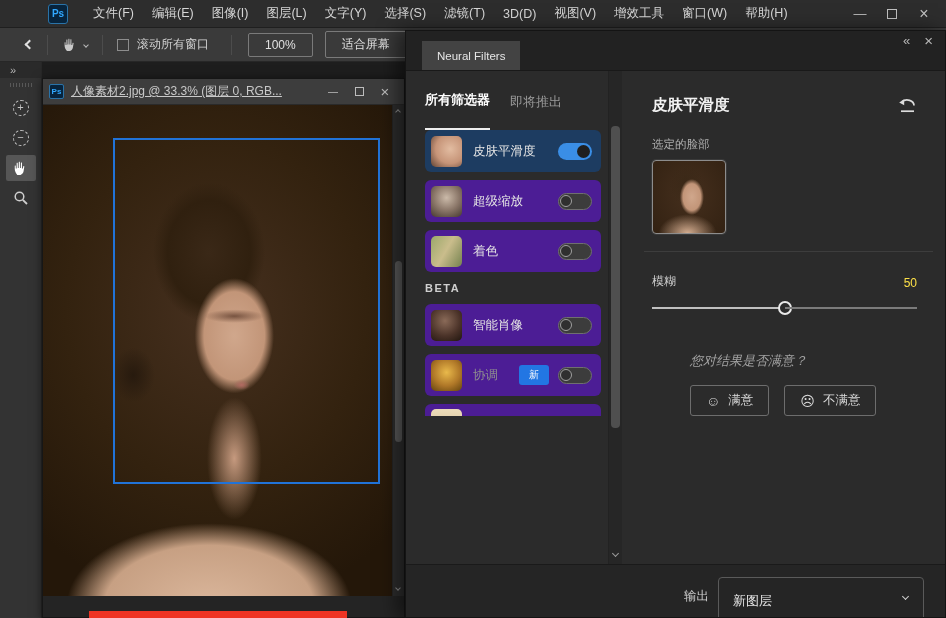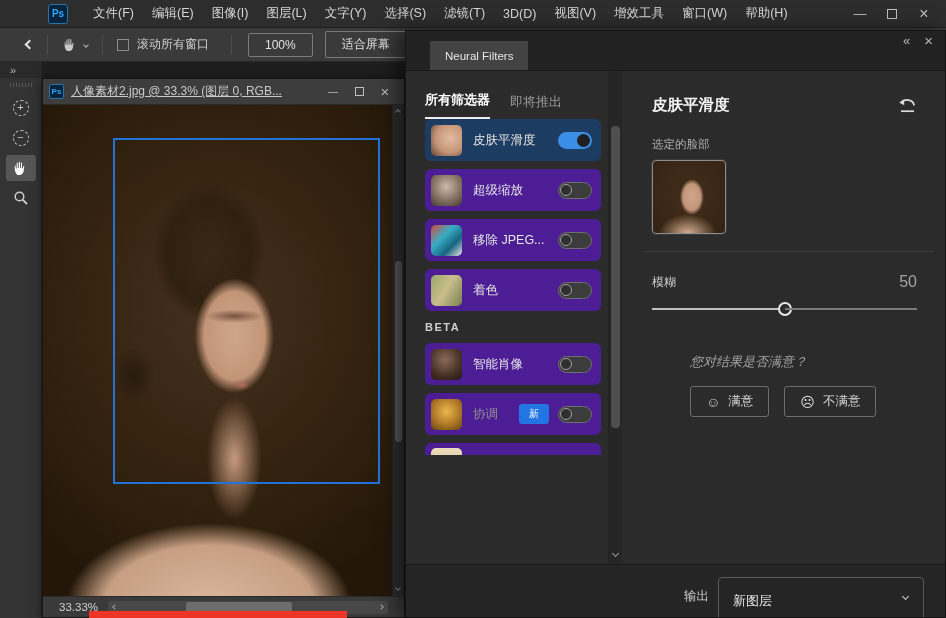--- a/index.html
+++ b/index.html
@@ -70,28 +70,28 @@
     border-top:1px solid #2b2b2b;display:flex;align-items:center;}
   .zoom-text{font-size:11.5px;color:#d2d2d2;padding:0 10px 0 16px;flex:none;}
   .h-scroll{flex:1;height:13px;background:#484848;border-radius:2px;position:relative;margin-right:16px;}
   .h-thumb{position:absolute;left:78px;width:106px;top:1px;bottom:1px;background:#6d6d6d;border-radius:2px;}
   .h-arrow{position:absolute;top:4px;color:#9a9a9a;}
   .red-bar{position:absolute;left:46px;bottom:-1px;width:258px;height:7px;background:#ee3424;z-index:6;}
   
   .nf-window{position:absolute;left:405px;top:30px;width:541px;height:588px;background:#2b2b2b;
     border:1px solid #141414;box-shadow:-8px 0 18px rgba(0,0,0,.5);}
   .nf-tabstrip{position:relative;height:40px;background:#222;border-bottom:1px solid #191919;}
-  .nf-tab{position:absolute;left:24px;bottom:0;height:29px;padding:0 15px;background:#434343;
+  .nf-tab{position:absolute;left:16px;bottom:0;height:29px;padding:0 15px;background:#434343;
     display:flex;align-items:center;font-size:11.5px;color:#e6e6e6;}
   .nf-strip-icons{position:absolute;right:12px;top:1px;display:flex;gap:14px;align-items:center;color:#b8b8b8;font-size:13px;}
   .nf-body{position:absolute;left:0;top:40px;right:0;bottom:53px;display:flex;overflow:hidden;}
   
   .nf-list{width:202px;flex:none;padding:20px 0 0 19px;overflow:hidden;}
   .list-tabs{display:flex;gap:20px;align-items:flex-end;}
-  .lt{font-size:13px;color:#9a9a9a;padding-bottom:8px;}
+  .lt{font-size:13px;color:#9a9a9a;padding-bottom:19px;}
   .lt.active{color:#fff;font-weight:bold;border-bottom:2px solid #ededed;}
   .sec-label{margin:24px 0 10px;font-size:11px;font-weight:bold;letter-spacing:1.5px;color:#cfcfcf;}
   .sec-label.beta{margin-top:10px;}
   .fcard{width:176px;height:42px;background:#4c1d95;border-radius:6px;display:flex;align-items:center;
     padding:0 9px 0 6px;margin-bottom:8px;}
   .fcard.selected{background:#1d3c61;}
   .fcard.partial{height:12px;border-radius:6px 6px 0 0;margin-bottom:0;overflow:hidden;align-items:flex-start;padding-top:5px;}
   .fthumb{width:31px;height:31px;border-radius:5px;margin-right:11px;flex:none;}
   .fname{flex:1;font-size:12.5px;color:#e4e4e4;white-space:nowrap;overflow:hidden;}
   .fname.dim{color:#8f8f8f;}
@@ -123,21 +123,21 @@
   .face-thumb{margin-top:8px;width:74px;height:74px;border:1px solid #8d8d8d;border-radius:4px;
     box-shadow:0 0 0 1px #3a3a3a;overflow:hidden;position:relative;
     background:
       radial-gradient(16px 24px at 54% 50%, #d0a78c 0%, #c29578 55%, rgba(194,149,120,0) 75%),
       radial-gradient(24px 30px at 46% 32%, #3a2817 0%, rgba(48,32,15,0) 70%),
       radial-gradient(40px 26px at 48% 100%, #d4ad90 0%, rgba(212,173,144,0) 72%),
       radial-gradient(70px 80px at 50% 45%, #452f1d 0%, #2b1c0e 100%);}
   .d-divider{height:1px;background:#3d3d3d;margin:17px -16px 0 -8px;}
   .slider-group{margin-top:21px;}
   .s-row{display:flex;justify-content:space-between;align-items:flex-end;font-size:12px;color:#cccccc;}
-  .s-val{font-size:16px;color:#a3a3a3;}
+  .s-val{font-size:12px;color:#fde047;}
   .s-val.underlined{display:inline-block;min-width:58px;text-align:right;border-bottom:2px solid #3f87e0;padding-bottom:4px;}
   .s-track{position:relative;height:17px;margin-top:9px;}
   .s-track::before{content:"";position:absolute;left:0;right:50%;top:8px;height:2px;background:#c0c0c0;}
   .s-track::after{content:"";position:absolute;left:50%;right:0;top:8px;height:2px;background:#7b7b7b;}
   .s-handle{position:absolute;left:50%;top:2px;width:14px;height:14px;margin-left:-7px;border:2px solid #e9e9e9;
     border-radius:50%;background:#2b2b2b;}
   .feedback-q{margin:36px 0 0 38px;font-style:italic;font-size:13px;color:#a3a3a3;}
   .fb-buttons{display:flex;gap:15px;margin:15px 0 0 38px;}
   .fb-btn{display:flex;align-items:center;gap:8px;border:1px solid #6d6d6d;border-radius:3px;
     padding:6px 15px;font-size:12.5px;color:#dcdcdc;background:transparent;}
@@ -227,28 +227,20 @@
   </div>
   <div class="doc-canvas">
     <div class="photo"></div>
     <div class="face-box"></div>
     <div class="v-scroll">
       <span class="chev xs up v-arrow" style="top:5px;"></span>
       <div class="v-thumb"></div>
       <span class="chev xs down v-arrow" style="bottom:6px;"></span>
     </div>
   </div>
-  <div class="doc-statusbar">
-    <span class="zoom-text">33.33%</span>
-    <div class="h-scroll">
-      <span class="chev xs left h-arrow" style="left:5px;"></span>
-      <div class="h-thumb"></div>
-      <span class="chev xs right h-arrow" style="right:5px;"></span>
-    </div>
-  </div>
   <div class="red-bar"></div>
 </div>
 
 <div class="nf-window">
   <div class="nf-tabstrip">
     <div class="nf-tab">Neural Filters</div>
     <div class="nf-strip-icons">
       <span>«</span>
       <span style="font-size:15px;">×</span>
     </div>
@@ -265,27 +257,20 @@
       <div class="fcard selected">
         <div class="fthumb t-skin"></div>
         <div class="fname">皮肤平滑度</div>
         <div class="toggle on">
             <div class="knob"></div>
           </div>
       </div>
       <div class="fcard">
         <div class="fthumb t-zoom"></div>
         <div class="fname">超级缩放</div>
-        <div class="toggle off">
-            <div class="knob"></div>
-          </div>
-      </div>
-      <div class="fcard">
-        <div class="fthumb t-jpeg"></div>
-        <div class="fname">移除 JPEG...</div>
         <div class="toggle off">
             <div class="knob"></div>
           </div>
       </div>
       <div class="fcard">
         <div class="fthumb t-color"></div>
         <div class="fname">着色</div>
         <div class="toggle off">
             <div class="knob"></div>
           </div>

